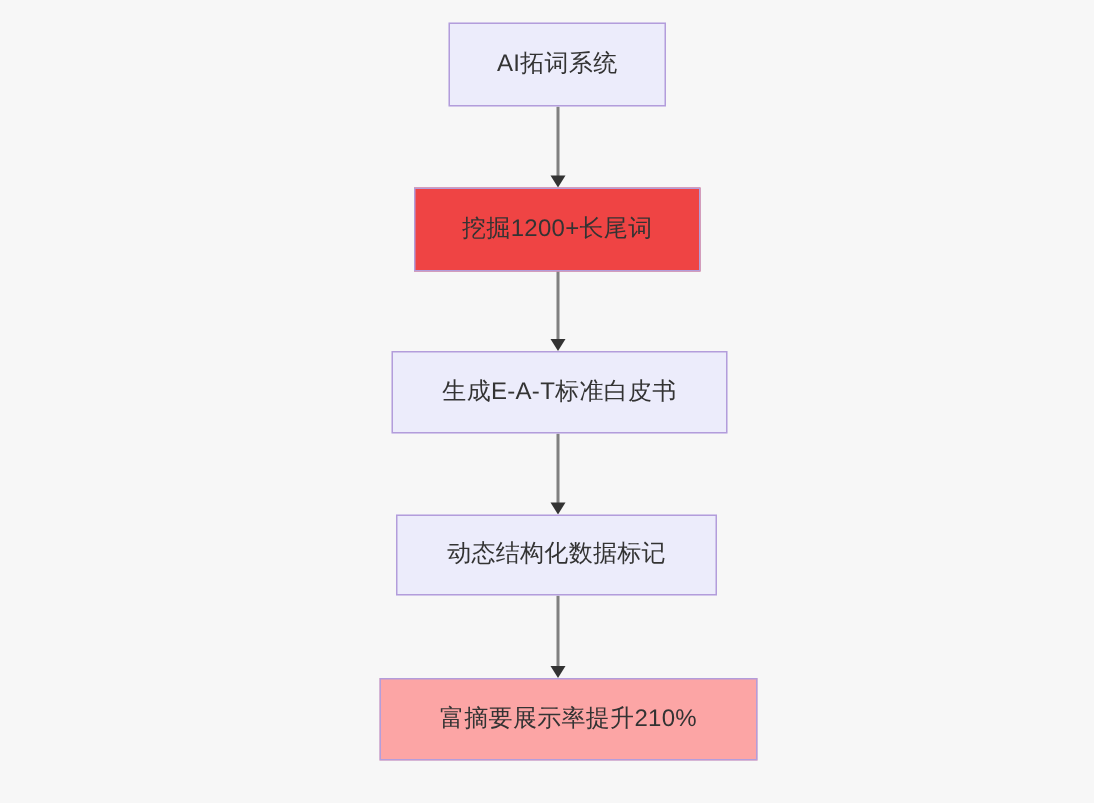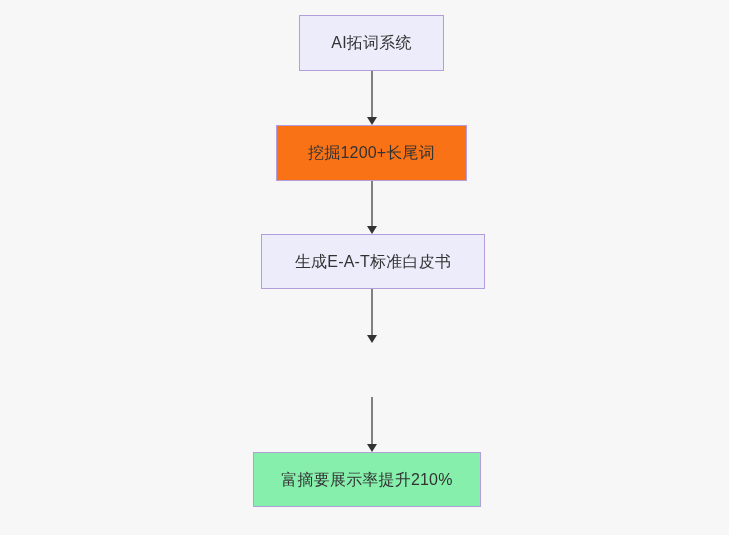--- a/index.html
+++ b/index.html
@@ -76,23 +76,26 @@
     <div class="edge-arrow" style="top: 46px; border-top-color: rgb(51, 51, 51);"></div>
   </div>
   <div class="edge" style="left: 371px; top: 397px; width: 2px; height: 55px;">
     <div class="edge-line" style="height: 48px; background: rgb(128, 128, 128);"></div>
     <div class="edge-arrow" style="top: 47px; border-top-color: rgb(51, 51, 51);"></div>
   </div>
 
   <div class="node" style="left: 299px; top: 15px; width: 145px; height: 56px; background: rgb(236, 236, 251); border-color: rgb(179, 157, 219); color: rgb(51, 51, 51);">
     <span class="node-label">AI拓词系统</span>
   </div>
-  <div class="node" style="left: 276px; top: 125px; width: 191px; height: 56px; background: #f97316; border-color: rgb(179, 157, 219); color: rgb(51, 51, 51);">
+  <div class="node" style="left: 276px; top: 125px; width: 191px; height: 56px; background: #ef4444; border-color: rgb(179, 157, 219); color: rgb(51, 51, 51);">
     <span class="node-label">挖掘1200+长尾词</span>
   </div>
   <div class="node" style="left: 261px; top: 234px; width: 224px; height: 55px; background: rgb(236, 236, 251); border-color: rgb(179, 157, 219); color: rgb(51, 51, 51);">
     <span class="node-label">生成E-A-T标准白皮书</span>
   </div>
-  <div class="node" style="left: 253px; top: 452px; width: 228px; height: 55px; background: #86efac; border-color: rgb(179, 157, 219); color: rgb(51, 51, 51);">
+  <div class="node" style="left: 264px; top: 343px; width: 214px; height: 54px; background: rgb(236, 236, 251); border-color: rgb(179, 157, 219); color: rgb(51, 51, 51);">
+    <span class="node-label">动态结构化数据标记</span>
+  </div>
+  <div class="node" style="left: 253px; top: 452px; width: 252px; height: 55px; background: #fca5a5; border-color: rgb(179, 157, 219); color: rgb(51, 51, 51);">
     <span class="node-label">富摘要展示率提升210%</span>
   </div>
 
 </div>
 
 </body></html>

